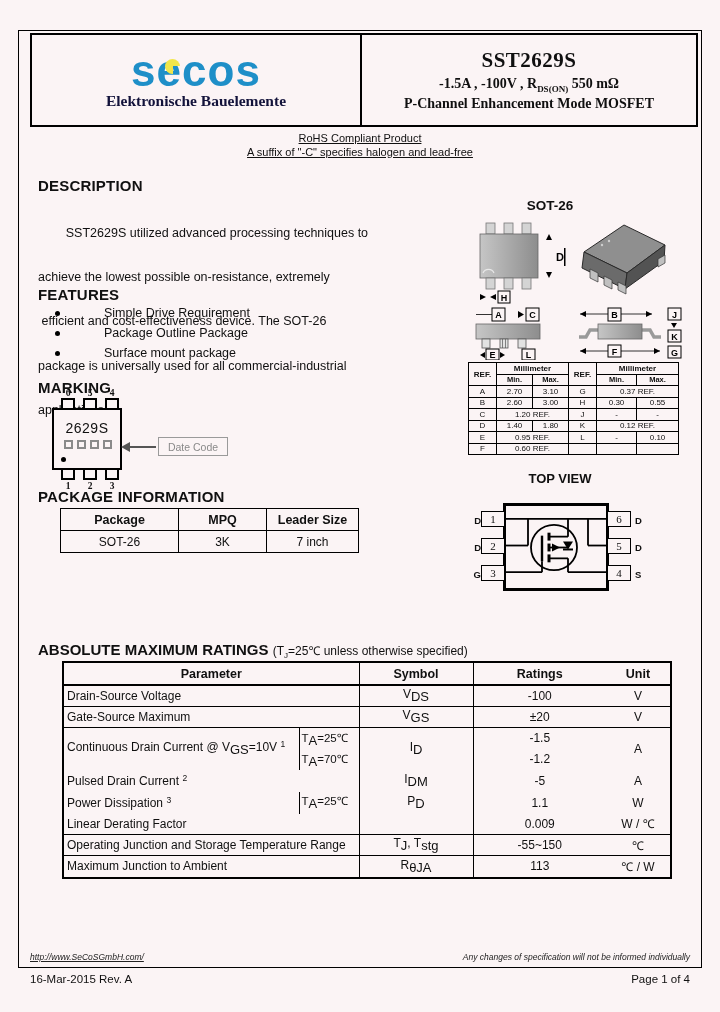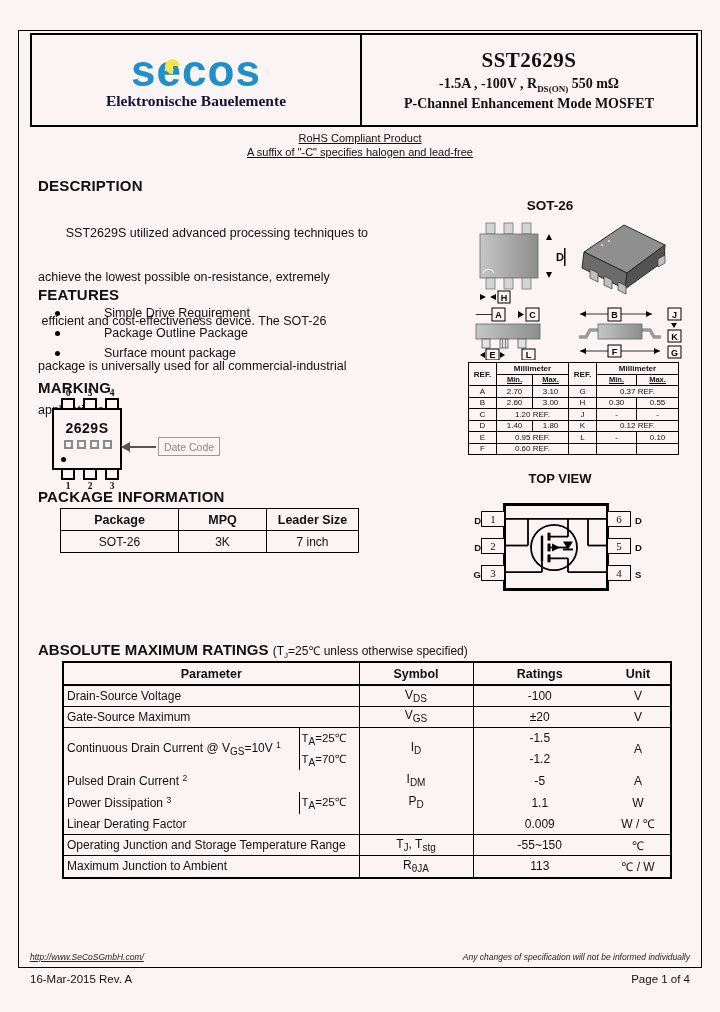--- a/index.html
+++ b/index.html
@@ -43,35 +43,35 @@
 
   
   .sot-title { left:450px; top:198px; width:200px; text-align:center; font-weight:bold; font-size:13.5px; }
   .sot-svg { left:452px; top:212px; }
 
   
   table.dim { left:468px; top:362px; border-collapse:collapse; table-layout:fixed; font-size:8px; background:transparent; }
   table.dim td, table.dim th { border:1px solid #000; text-align:center; height:11.5px; padding:0 1px; font-weight:normal; }
   table.dim th { font-weight:bold; }
   table.dim { border:1.5px solid #000; }
-  .dim-minmax { font-size:7.5px; font-weight:bold;text-decoration:underline; }
+  .dim-minmax { font-size:7.5px; font-weight:bold; }
 
   
   .marking-wrap { left:48px; top:388px; width:270px; height:110px; }
   .mk-num { position:absolute; width:14px; text-align:center; font-family:"Liberation Serif", serif; font-weight:bold; font-size:9.5px; }
   .mk-pin { position:absolute; width:14px; height:12px; border:2px solid #000; background:#FBF4F5; }
   .mk-box { position:absolute; left:4px; top:20px; width:70px; height:62px; border:2px solid #000; background:#FBF4F5; }
-  .mk-chip { position:absolute; left:0; top:10px; width:100%; text-align:center; font-weight:bold; font-size:14px; letter-spacing:0.5px; }
+  .mk-chip { position:absolute; left:0; top:10px; width:100%; text-align:center; font-weight:normal; font-size:14px; letter-spacing:0.5px; }
   .mk-squares { position:absolute; left:10px; top:30px; display:flex; gap:4px; }
   .mk-sq { width:9px; height:9px; border:2px solid #8a8a8a; }
   .mk-dot { position:absolute; left:7px; top:47px; width:5px; height:5px; border-radius:50%; background:#000; }
   .dc-arrow { position:absolute; left:82px; top:58px; width:26px; height:2px; background:#555; }
   .dc-arrow::before { content:""; position:absolute; left:-9px; top:-4px; border-top:5px solid transparent;
      border-bottom:5px solid transparent; border-right:9px solid #555; }
-  .dc-box { position:absolute; left:110px; top:49px; width:62px; height:19px; border:1.5px solid #9a9a9a;
+  .dc-box { position:absolute; left:110px; top:49px; width:70px; height:19px; border:1.5px solid #9a9a9a;
      color:#8a8a8a; font-size:10.5px; display:flex; align-items:center; justify-content:center; background:#FBF4F5; }
 
   
   table.pki { left:60px; top:508px; border-collapse:collapse; table-layout:fixed; width:298px; font-size:12px; }
   table.pki td, table.pki th { border:1.5px solid #000; text-align:center; height:22px; }
   table.pki th { font-weight:bold; font-size:12.5px; }
 
   
   .tv-title { left:450px; top:471px; width:220px; text-align:center; font-weight:bold; font-size:13px; }
   .tv-wrap { left:466px; top:500px; width:210px; height:100px; }
@@ -88,21 +88,21 @@
   table.amr th { font-weight:bold; font-size:12.5px; text-align:center; height:23px; border-bottom:2.2px solid #000; }
   table.amr td { height:21px; vertical-align:middle; }
   td.pcell { text-align:left; padding-left:3px; }
   .vr { border-right:1.5px solid #000; }
   .cl { border-left:1.2px solid #000; }
   .ctr { text-align:center; }
   .bb { border-bottom:1.3px solid #000; }
   .bb2 { border-bottom:1.7px solid #000; }
   .cline { height:21px; line-height:21px; text-align:center; }
   .condcell { font-size:11.5px; text-align:left; padding-left:2px; }
-  table.amr sub { font-size:10px; }
+  table.amr sub { font-size:13px; }
   table.amr sup { font-size:8.5px; vertical-align:4px; }
   .thermal-row td { font-weight:bold; font-size:13px; text-align:center; height:22px; border-bottom:1.7px solid #000; }
 
   
   .f-link { left:30px; top:952px; font-size:8.5px; font-style:italic; text-decoration:underline; color:#222; }
   .f-note { left:350px; top:952px; width:340px; text-align:right; font-size:8.5px; font-style:italic; color:#222; }
   .f-date { left:30px; top:973px; font-size:11.5px; }
   .f-page { left:555px; top:973px; width:135px; text-align:right; font-size:11.5px; }
 
   svg text { font-family:"Liberation Sans", sans-serif; }

